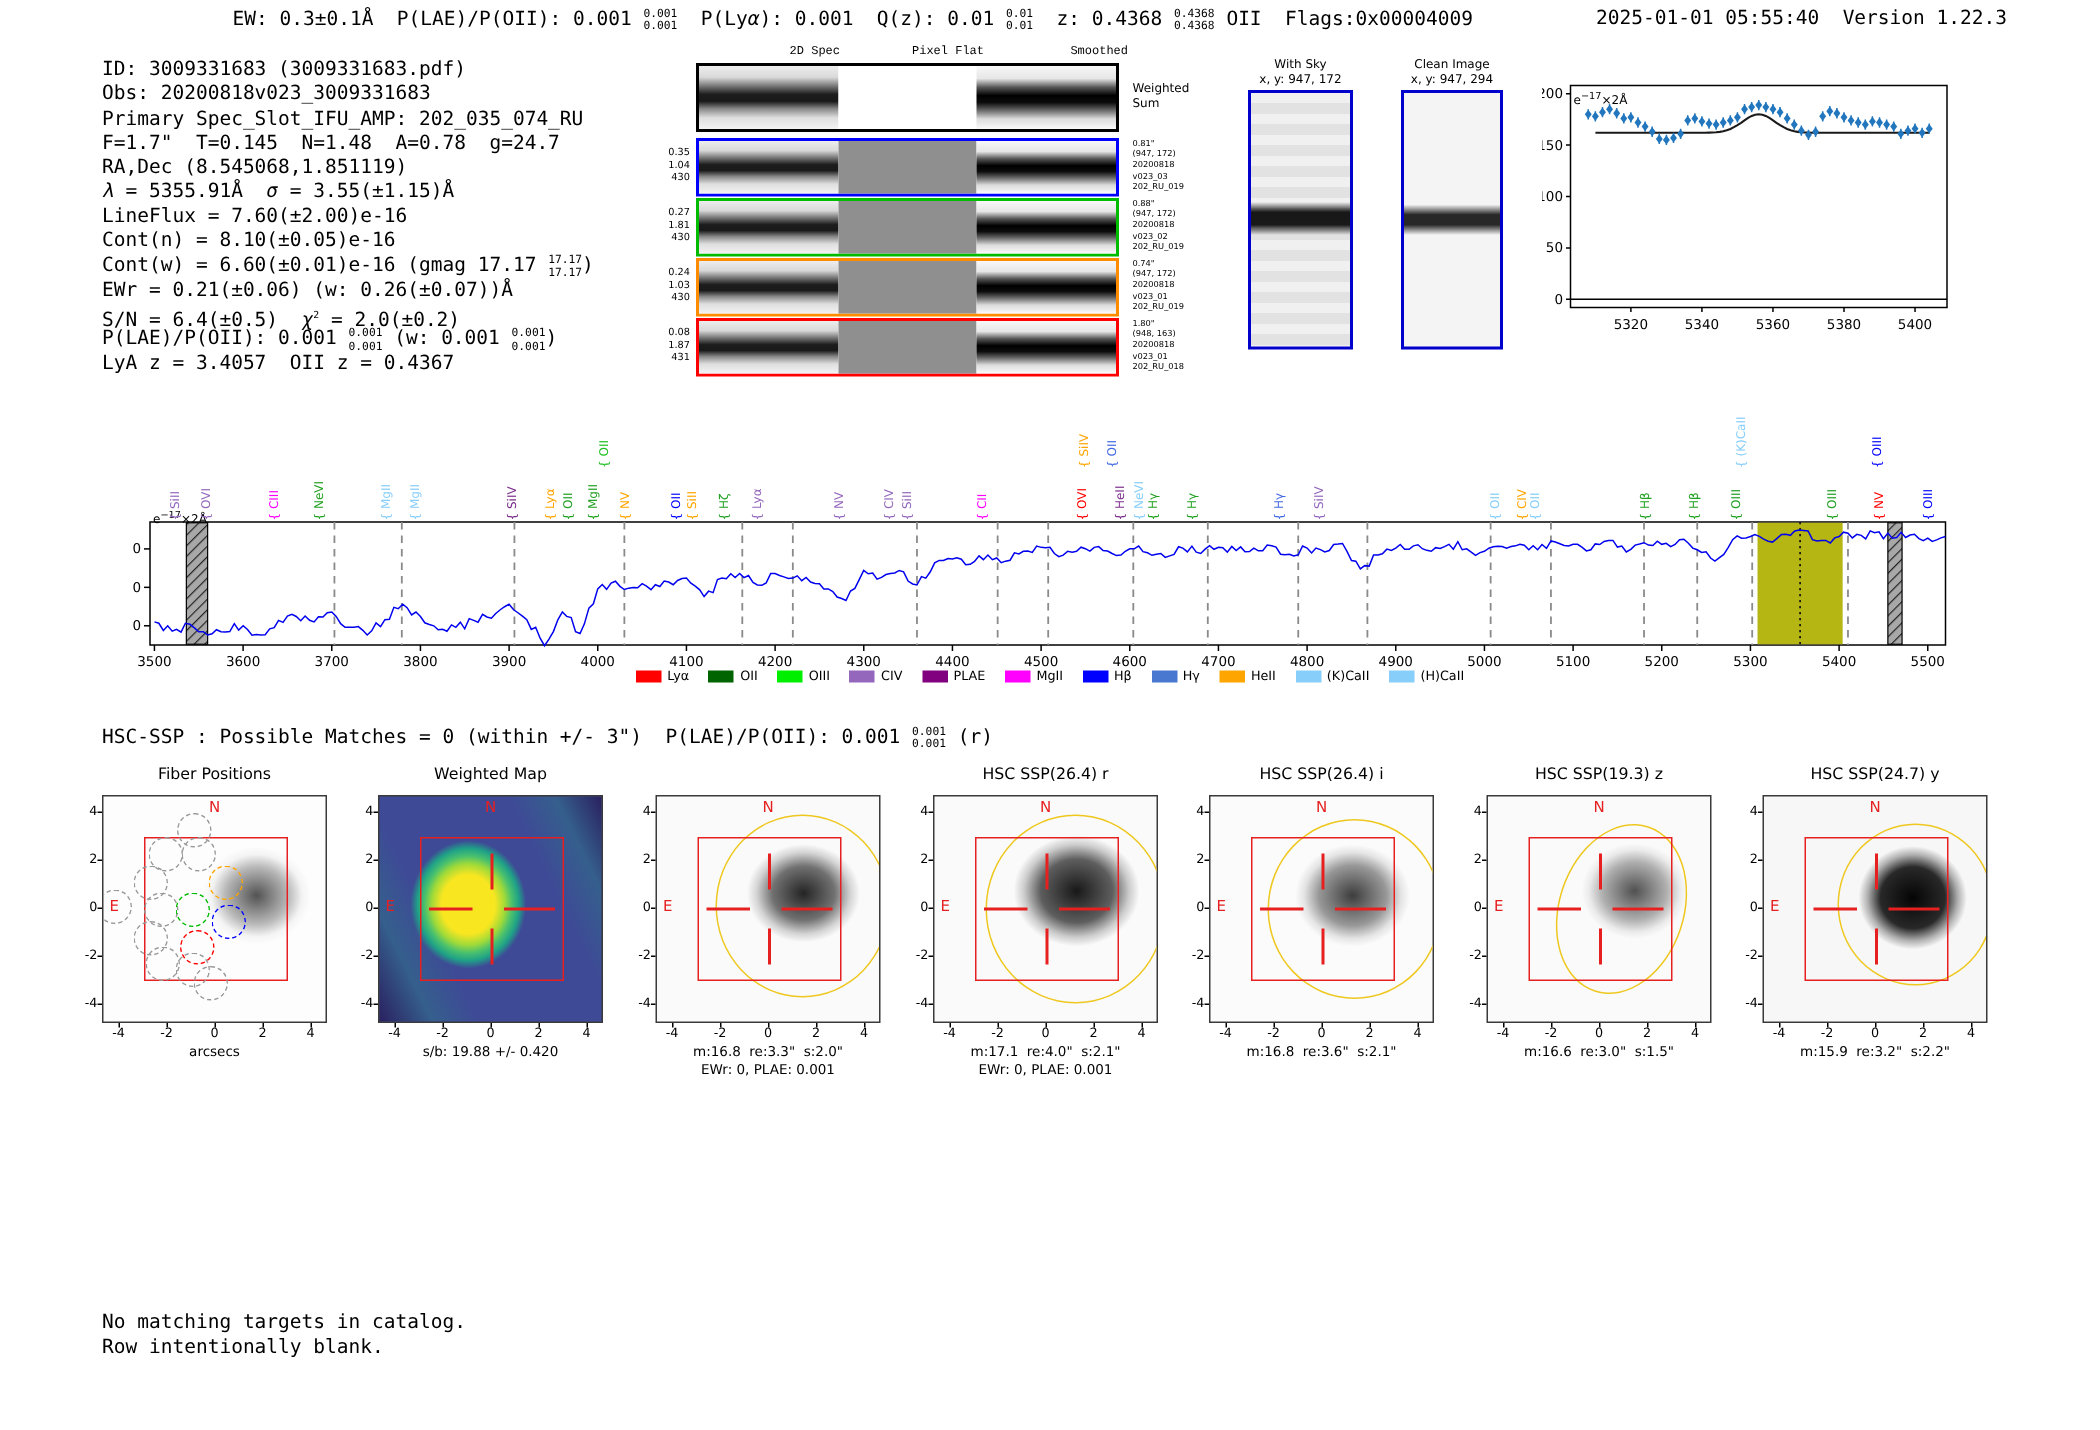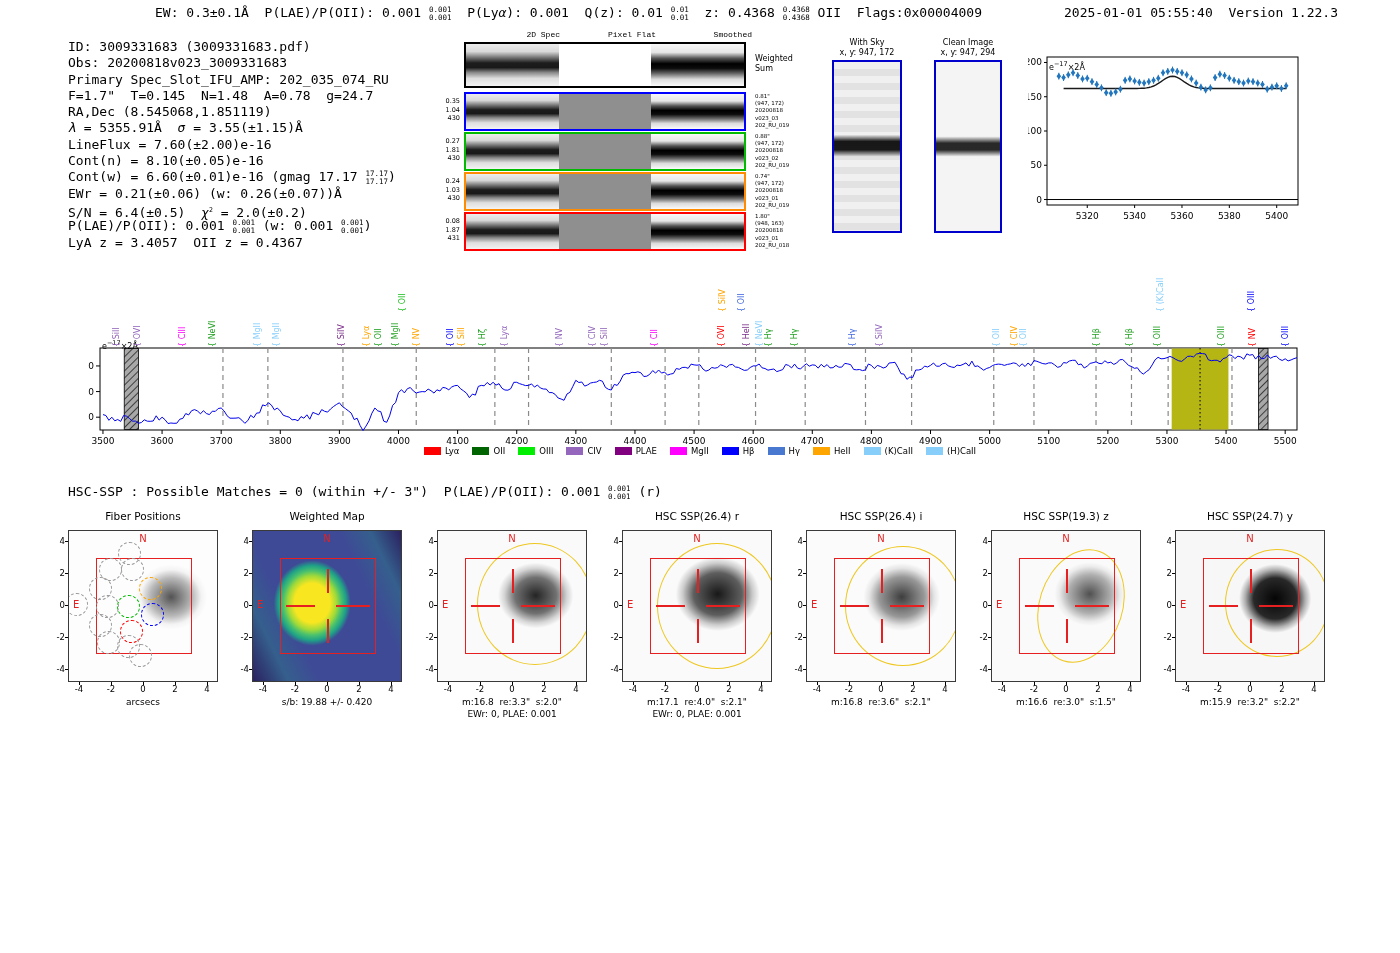--- a/index.html
+++ b/index.html
@@ -669,13 +669,14 @@
       <div class="tickmark" style="left: 1218px; top: 682px; width: 1px; height: 3px;"></div>
       <div class="xtick" style="left: 1241px;">0</div>
       <div class="tickmark" style="left: 1250px; top: 682px; width: 1px; height: 3px;"></div>
       <div class="xtick" style="left: 1273px;">2</div>
       <div class="tickmark" style="left: 1282px; top: 682px; width: 1px; height: 3px;"></div>
       <div class="xtick" style="left: 1305px;">4</div>
       <div class="tickmark" style="left: 1314px; top: 682px; width: 1px; height: 3px;"></div>
       <div class="caption" style="left: 1162px; top: 697px;">m:15.9  re:3.2"  s:2.2"</div>
     </div>
 
+  <div class="abs mono" id="footer-note" style="left:68px;top:874px;line-height:16.5px;"><div>No matching targets in catalog.</div><div>Row intentionally blank.</div></div>
 </div>
 
 </body></html>

